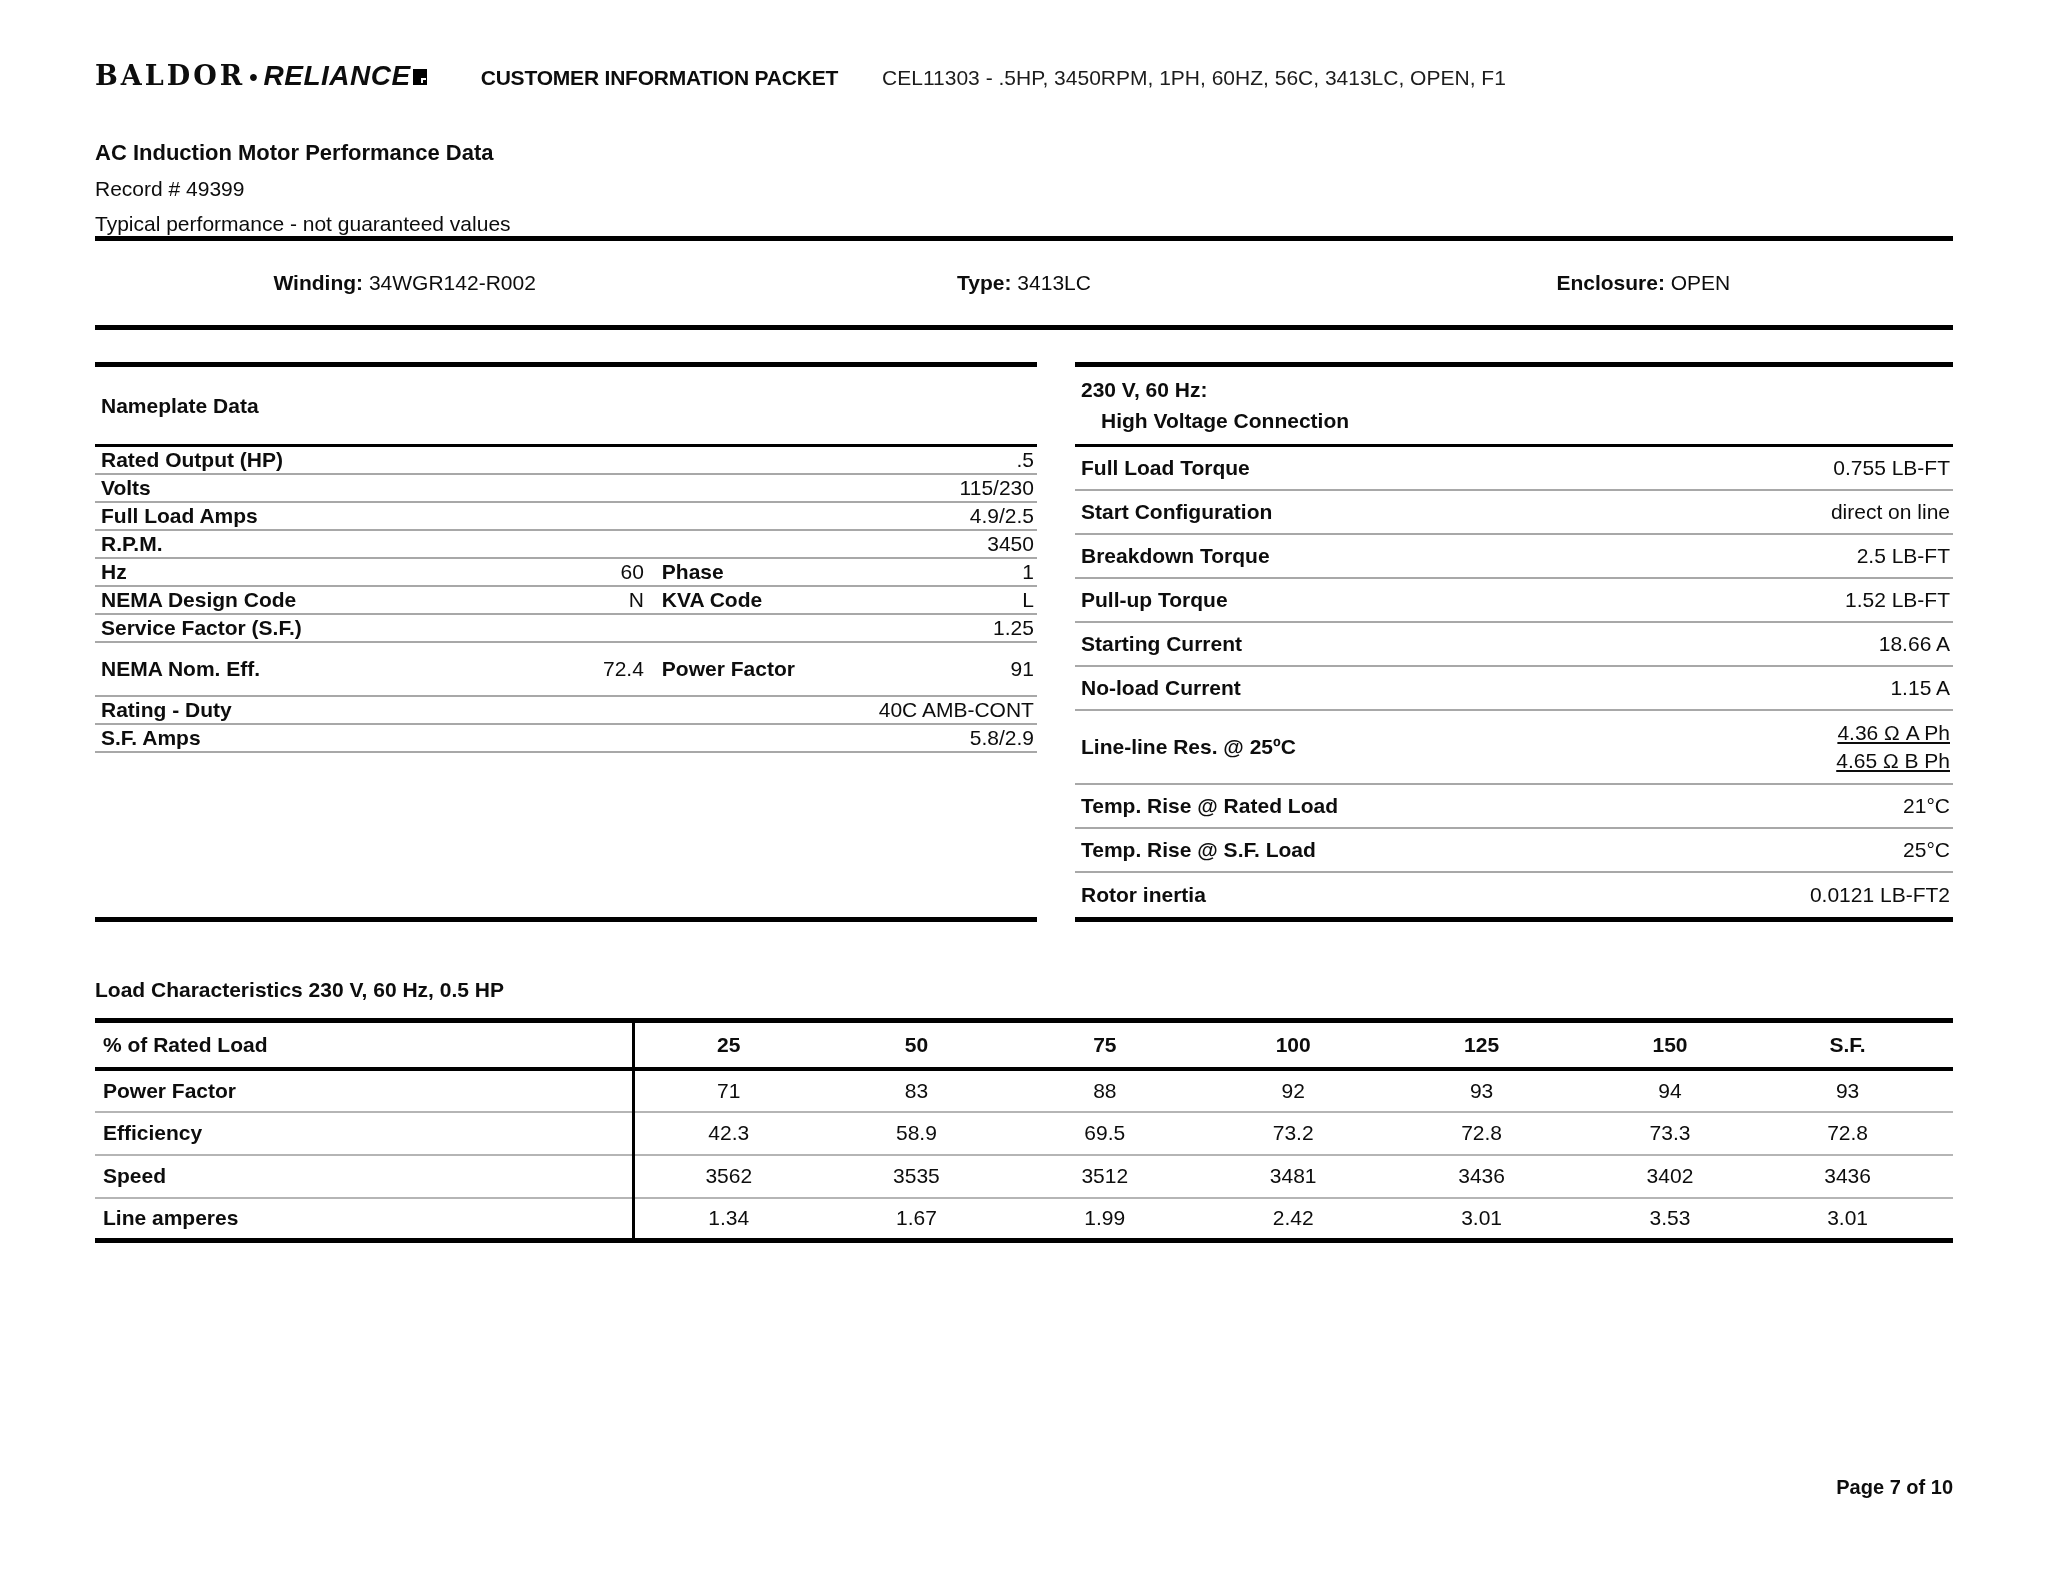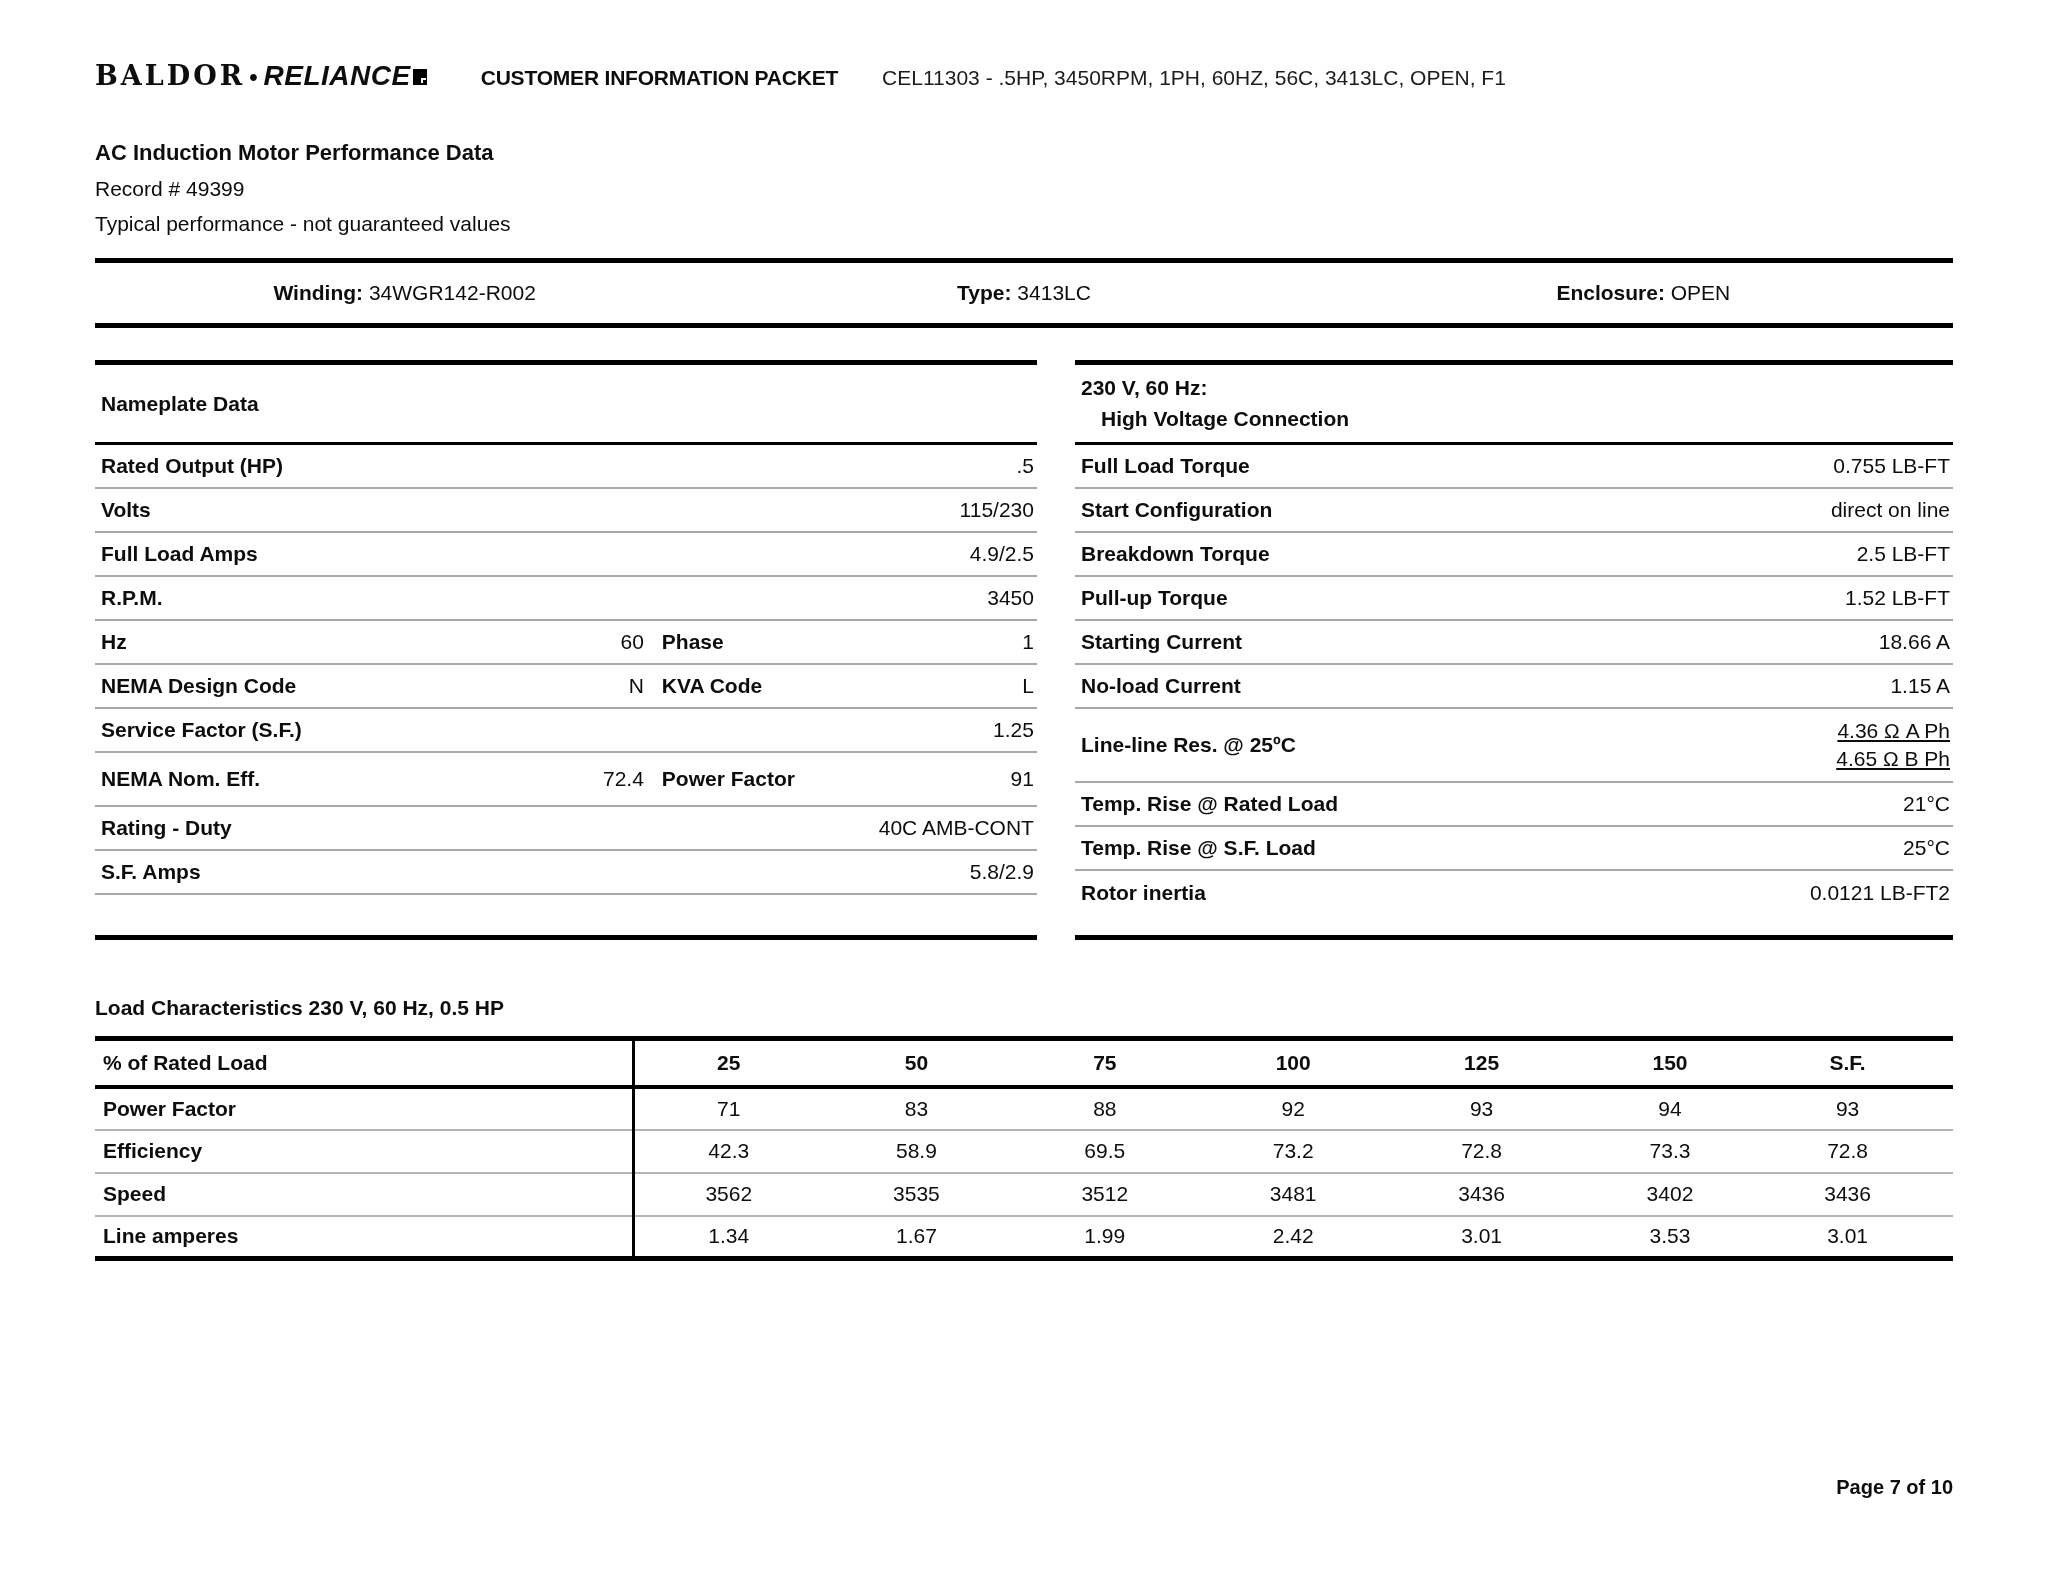--- a/index.html
+++ b/index.html
@@ -36,41 +36,40 @@
     font-size: 21px; margin-left: 44px; color: #1c1c1c; white-space: nowrap; text-align: center;
   }
 
   
   .title-block { margin-top: 48px; }
   .doc-title { font-size: 22px; font-weight: bold; }
   .doc-sub { font-size: 21px; margin-top: 11px; }
 
   
   .winding-bar {
-    margin-top: 22px;
     border-top: 5px solid #000; border-bottom: 5px solid #000;
     display: grid; grid-template-columns: 1fr 1fr 1fr;
-    padding: 18px 0;
+    padding: 30px 0;
   }
   .winding-cell { text-align: center; font-size: 21px; }
   .winding-cell .lbl { font-weight: bold; }
 
   
   .tables-wrap { margin-top: 32px; display: flex; gap: 38px; }
   .np-table { width: 942px; border-top: 5px solid #000; border-bottom: 5px solid #000; }
   .hv-table { width: 878px; border-top: 5px solid #000; border-bottom: 5px solid #000; }
   .tbl-head {
     height: 80px; border-bottom: 3px solid #000;
     display: flex; flex-direction: column; justify-content: center;
     font-weight: bold; font-size: 21px; padding-left: 6px;
   }
   .tbl-head .indent { padding-left: 20px; margin-top: 7px; }
   .np-row {
     display: grid; grid-template-columns: 45% 13% 20% 22%;
-    align-items: center; height: 44px;
+    align-items: center; height: 28px;
     border-bottom: 2px solid #a8a8a8;
     font-size: 21px; padding-left: 6px;
   }
   .np-row .lbl, .np-row .lbl2 { font-weight: bold; }
   .np-row .mid { text-align: right; }
   .np-row .lbl2 { padding-left: 18px; }
   .np-row .val { text-align: right; padding-right: 3px; }
   .np-row.tall { height: 54px; }
   .np-row.filler { height: 40px; border-bottom: none; }
   .hv-row {

